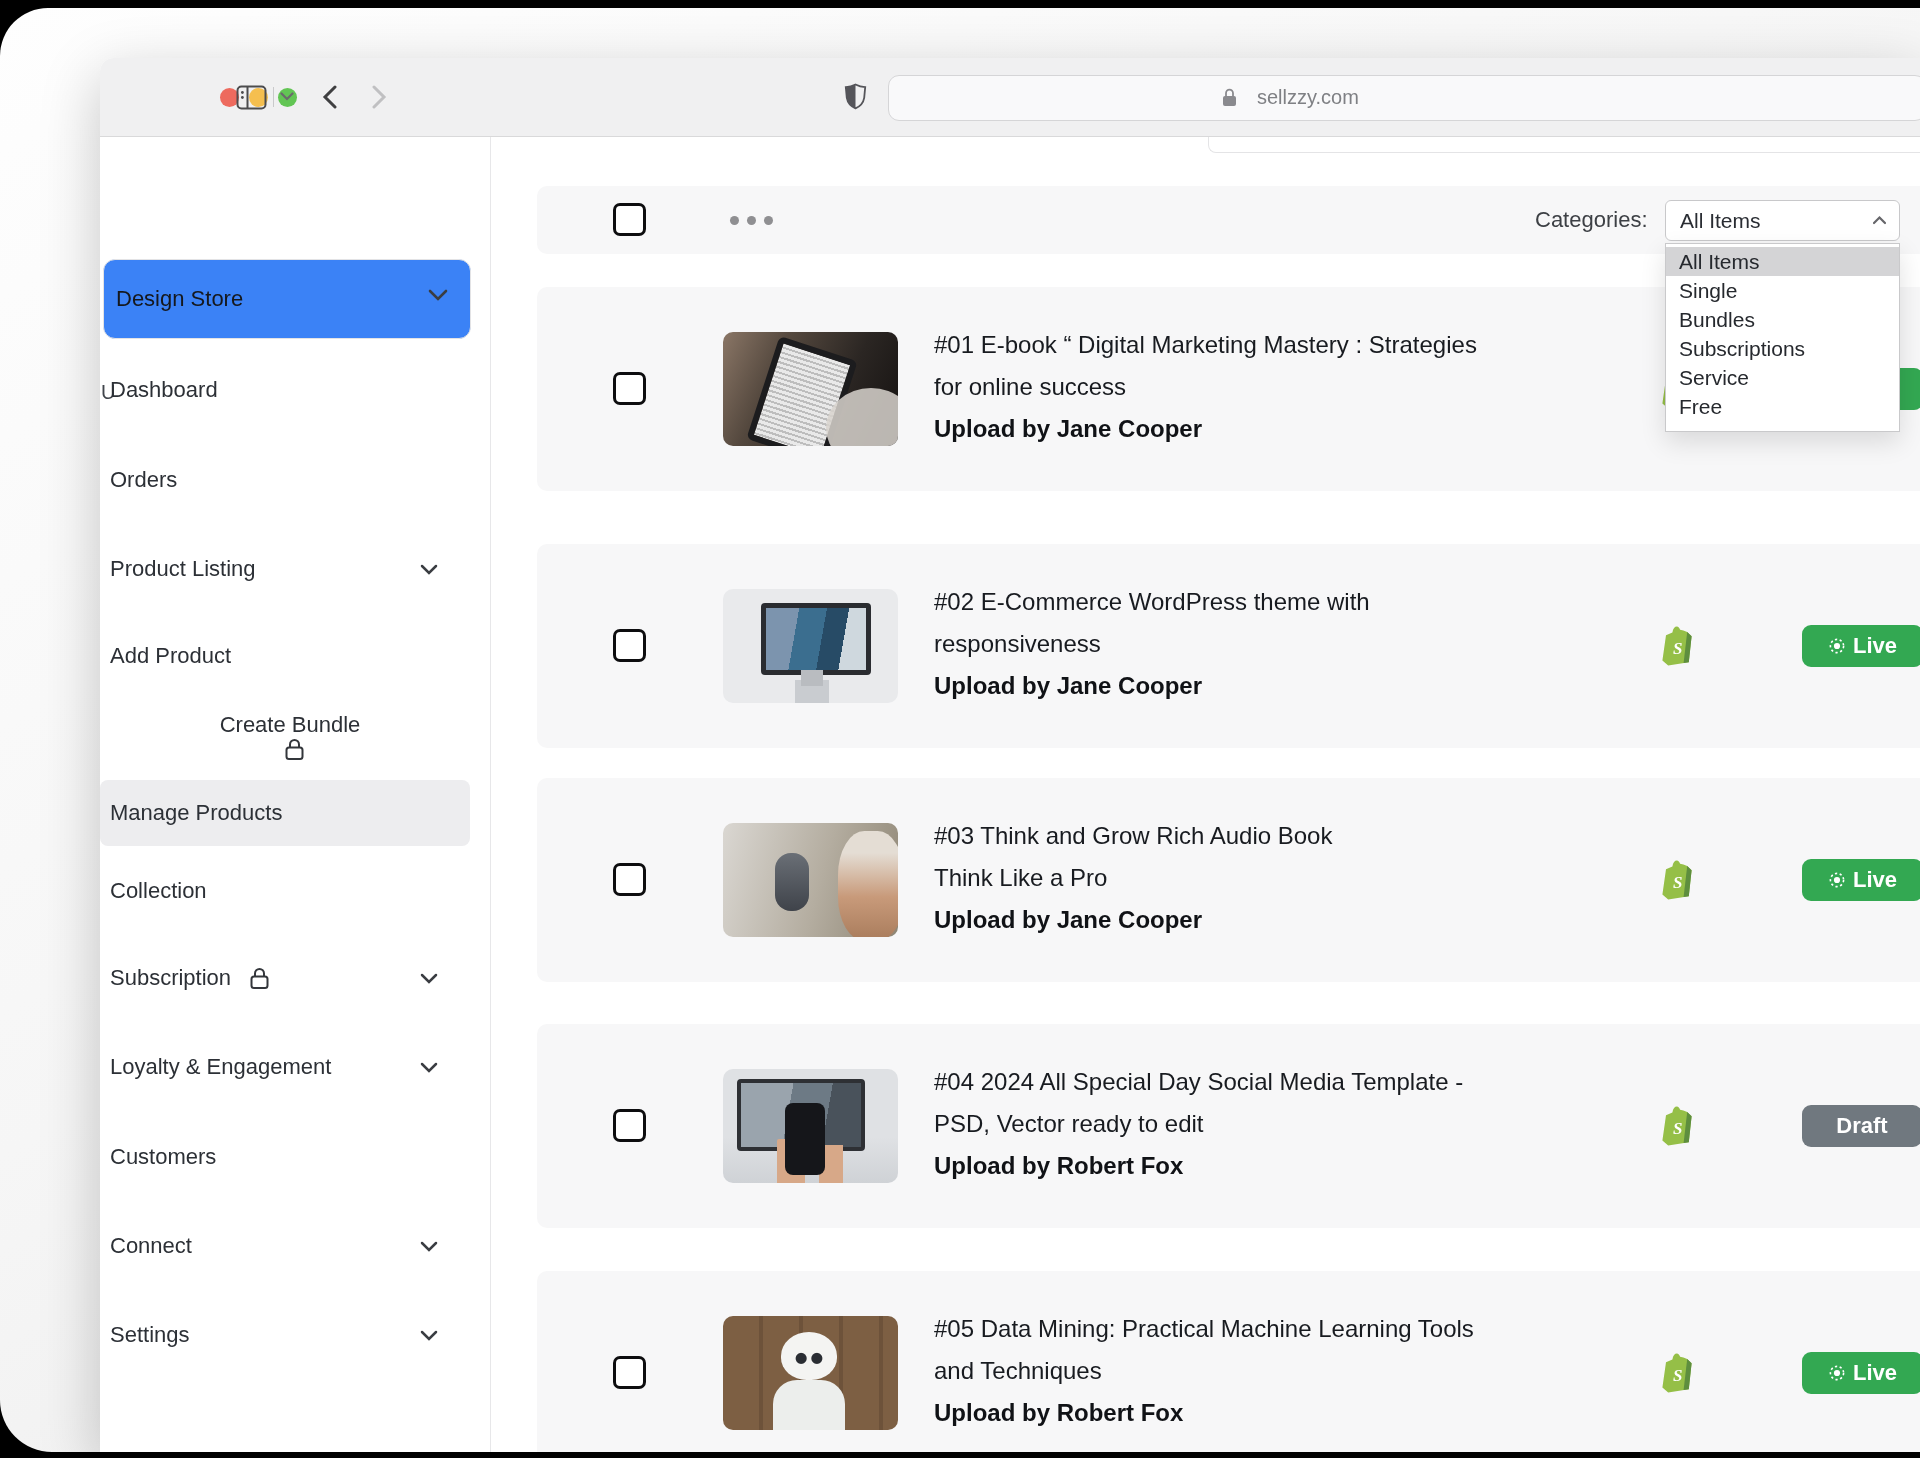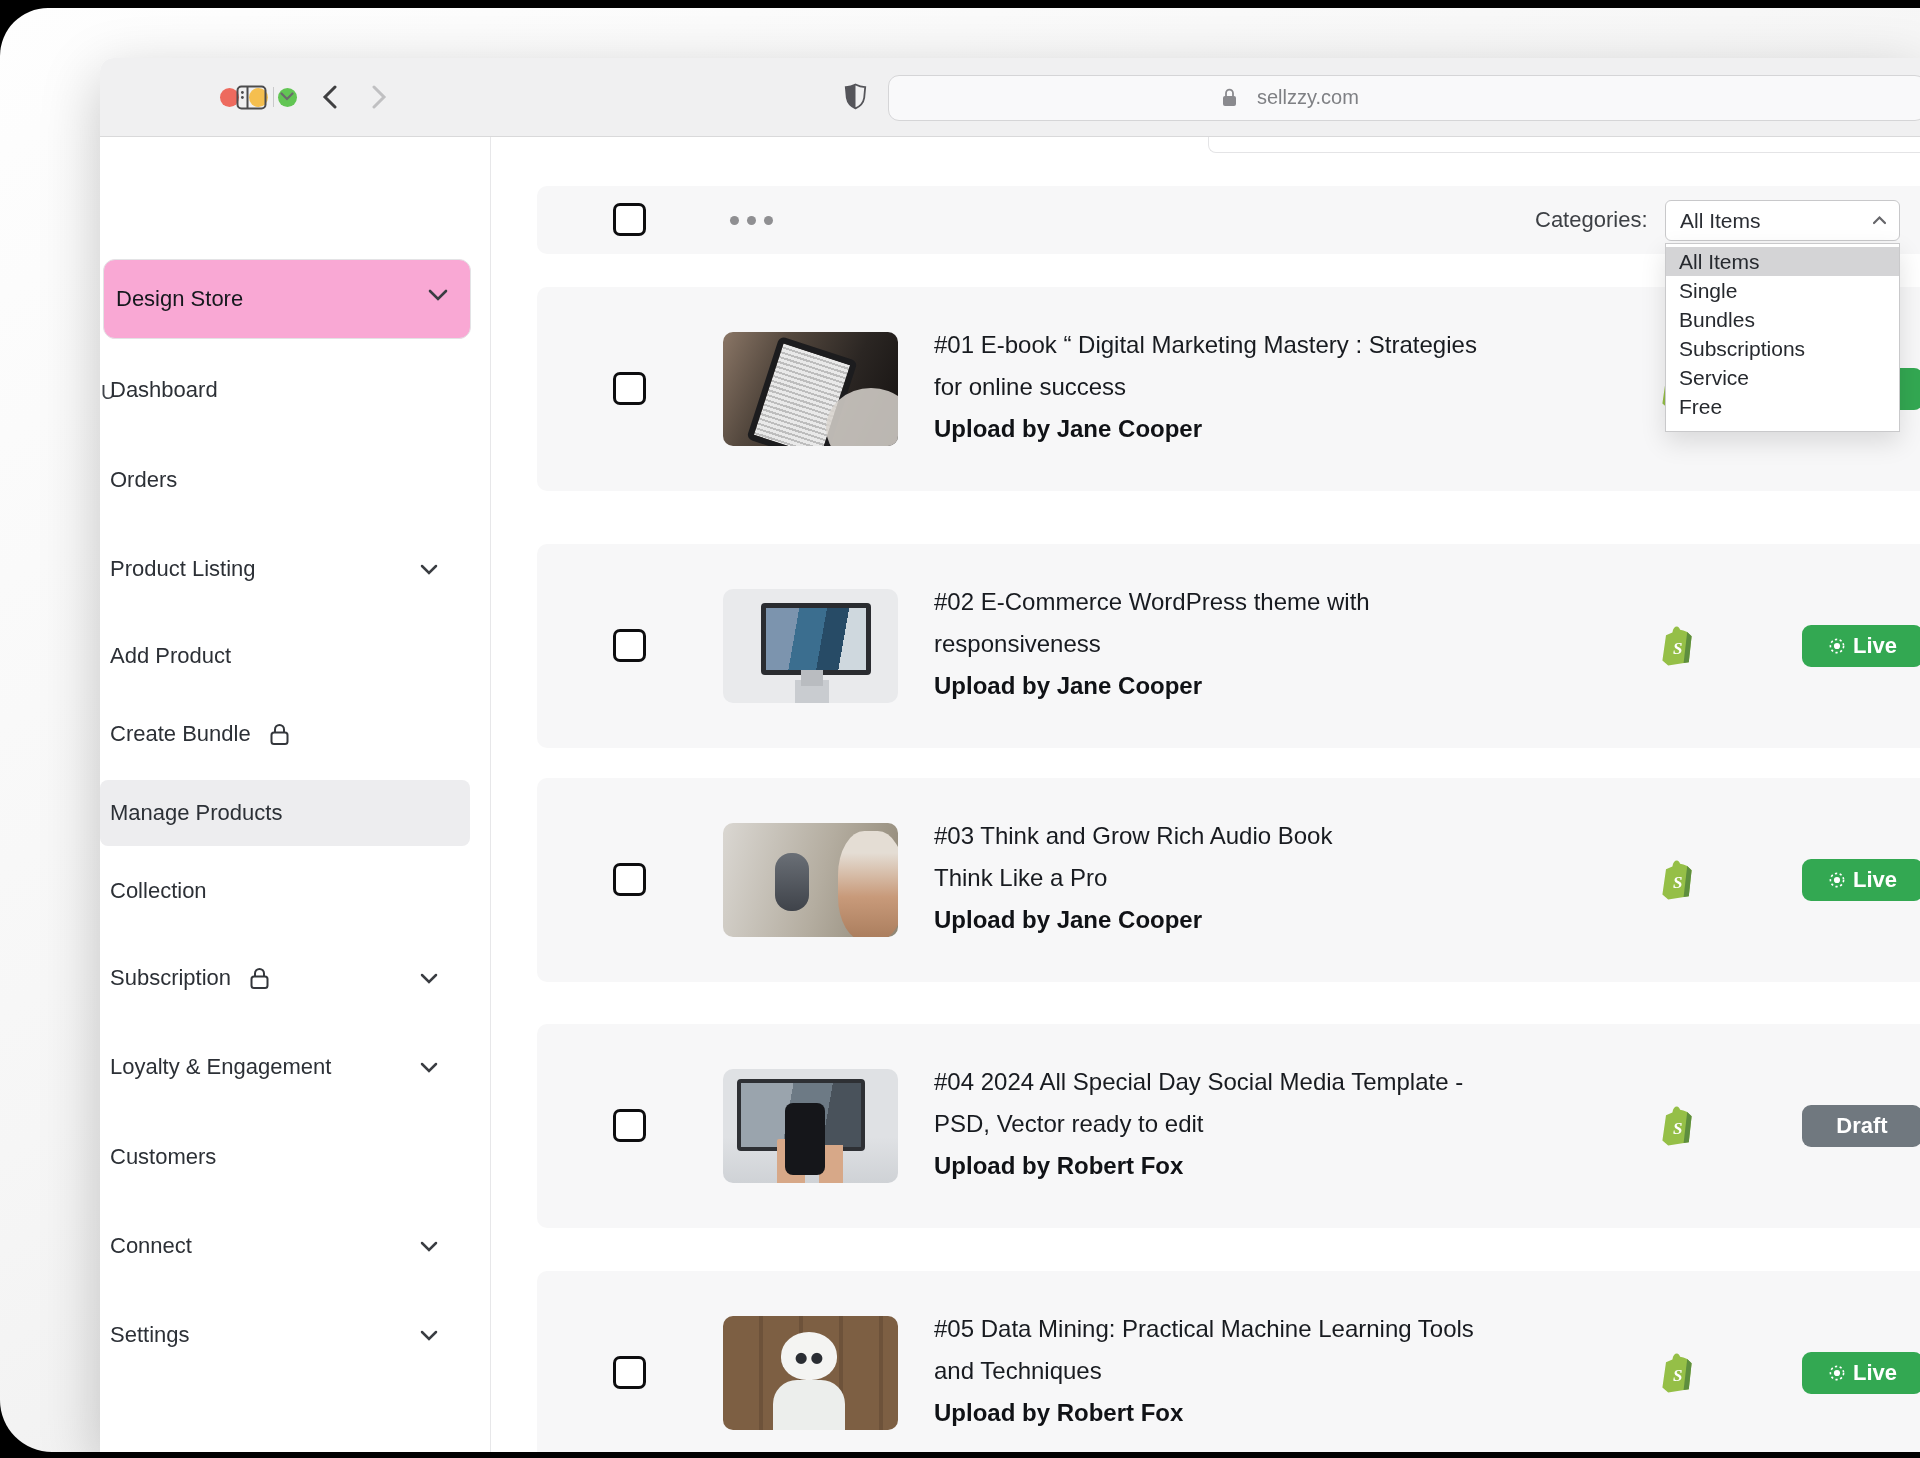--- a/index.html
+++ b/index.html
@@ -23,21 +23,21 @@
   .url-capsule{position:absolute;left:788px;right:-6px;top:17px;height:44px;background:#f9f9fa;
                border:1px solid #d5d5d7;border-radius:11px;}
   .url-center{position:absolute;left:1122px;top:0;height:78px;display:flex;align-items:center;gap:20px;}
   .url-text{font-size:20px;color:#7f8084;}
   
   .card-edge{position:absolute;left:1108px;right:0;top:79px;height:15px;background:#fff;
              border-left:1px solid #e4e4e6;border-bottom:1px solid #e4e4e6;border-bottom-left-radius:8px;}
   
   .sidebar{position:absolute;left:0;top:79px;width:390px;bottom:0;background:#fff;border-right:1px solid #e7e7e9;}
   .store-box{position:absolute;left:3px;top:122px;width:366px;height:78px;border:1px solid #e3e3e5;
-             border-radius:12px;background:#f9a8d4;display:flex;align-items:center;cursor:pointer;}
+             border-radius:12px;background:#3b82f6;display:flex;align-items:center;cursor:pointer;}
   .store-box span{margin-left:12px;font-size:22px;font-weight:500;color:#15181d;}
   .store-chevron{position:absolute;right:22px;top:29px;}
   .side-label{position:absolute;left:1px;top:244px;font-size:20px;font-weight:500;color:#41454c;}
   .side-item{position:absolute;left:0;width:370px;height:44px;display:flex;align-items:center;cursor:pointer;}
   .side-item .lbl{margin-left:10px;font-size:22px;font-weight:500;color:#2c3036;white-space:nowrap;}
   .side-item .lock{margin-left:18px;display:flex;}
   .side-item .chev{position:absolute;right:32px;display:flex;}
   .side-active{position:absolute;left:0;top:643px;width:370px;height:66px;background:#ededef;border-radius:8px;}
   
   .hdr-band{position:absolute;left:437px;right:0;top:128px;height:68px;background:#f7f7f8;border-radius:10px 0 0 10px;}
@@ -169,21 +169,21 @@
         <span class="lbl">Product Listing</span>
         <span class="chev">
             <svg width="18" height="11" viewBox="0 0 18 11">
               <polyline points="2,2 9,9 16,2" fill="none" stroke="#3a3d42" stroke-width="2.5" stroke-linecap="round"></polyline>
             </svg>
           </span>
       </div>
       <div class="side-item" style="top:497px;">
         <span class="lbl">Add Product</span>
       </div>
-      <div class="side-item" style="top:575px;">
+      <div class="side-item" style="top:575px;flex-direction:column;">
         <span class="lbl">Create Bundle</span>
         <span class="lock">
             <svg width="21" height="23" viewBox="0 0 21 23">
               <rect x="2.5" y="9.5" width="16" height="11.5" rx="2.5" fill="none" stroke="#33363b" stroke-width="2"></rect>
               <path d="M6 9.5 V6.5 a4.5 4.5 0 0 1 9 0 V9.5" fill="none" stroke="#33363b" stroke-width="2"></path>
             </svg>
           </span>
       </div>
       <div class="side-item" style="top:654px;">
         <span class="lbl">Manage Products</span>

